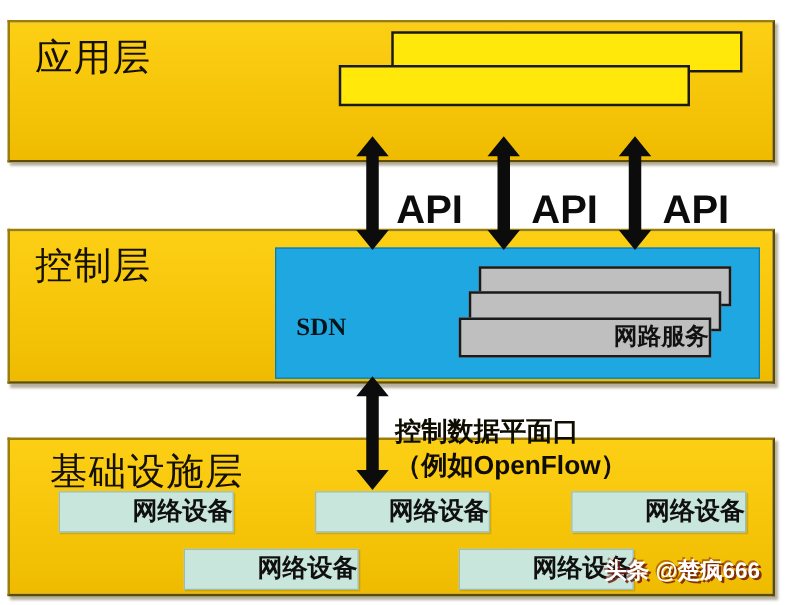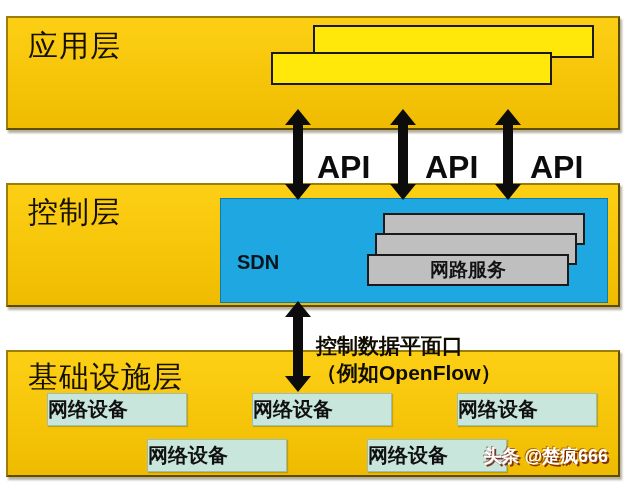--- a/index.html
+++ b/index.html
@@ -26,44 +26,44 @@
     background:var(--bright_yellow);
     border:2px solid #1a1a1a;box-sizing:border-box;
   }
   .ybox .lbl{
     display:block;text-align:center;line-height:29px;
     font-size:21px;font-weight:bold;color:#161200;
   }
   .bluebox{
     position:absolute;left:212px;top:13px;width:388px;height:105px;
     background:var(--blue);
-    border:1px solid #0d7cad;box-sizing:border-box;
+    border:1px solid #0d7cad;box-sizing:border-box;font-family:Liberation Serif, serif;
   }
   .sdn-text{
     position:absolute;left:16px;top:26px;
     font-size:20px;font-weight:bold;color:#06131a;line-height:25px;
     white-space:pre-line;
   }
   .graybox{
     position:absolute;width:202px;height:32px;
     background:var(--gray);
     border:2px solid #1a1a1a;box-sizing:border-box;
   }
   .graybox .lbl{
-    display:block;text-align:center;line-height:28px;
+    display:block;text-align:right;line-height:28px;
     font-size:19px;font-weight:bold;color:#121212;
   }
   .device{
     position:absolute;width:140px;height:33px;
     background:var(--device);
     border:1px solid #9dbdb2;box-sizing:border-box;
     box-shadow:1px 1px 1px rgba(0,0,0,.18);
   }
   .device .lbl{
-    display:block;text-align:left;line-height:31px;
+    display:block;text-align:right;line-height:31px;
     font-size:20px;font-weight:bold;color:#101010;
   }
   .arrow{position:absolute;z-index:6;}
   .api-label{
     position:absolute;z-index:6;top:149px;
     font-size:32px;font-weight:bold;color:#0c0c0c;
   }
   .south-text{
     position:absolute;left:316px;top:313px;z-index:7;
     font-size:21px;font-weight:bold;color:#0f0c00;line-height:27px;
@@ -118,21 +118,21 @@
 
   <svg class="arrow" style="left:284px;top:300px;" width="28" height="93" viewBox="0 0 28 93">
     <path d="M14 1 L27 17 H19 V76 H27 L14 92 L1 76 H9 V17 H1 Z" fill="#0c0c0c"></path>
   </svg>
   <div class="south-text">
     <span>控制数据平面口</span><br>
     <span>（例如OpenFlow）</span>
   </div>
 
   <div class="band" style="top:350px;height:127px;">
-    <div class="band-label" style="top:5px;">基础设施层</div>
+    <div class="band-label" style="top:5px;margin-left:12px;">基础设施层</div>
 
     <div class="device" style="left:39px;top:41px;">
       <span class="lbl">网络设备</span>
     </div>
     <div class="device" style="left:244px;top:41px;">
       <span class="lbl">网络设备</span>
     </div>
     <div class="device" style="left:449px;top:41px;">
       <span class="lbl">网络设备</span>
     </div>

